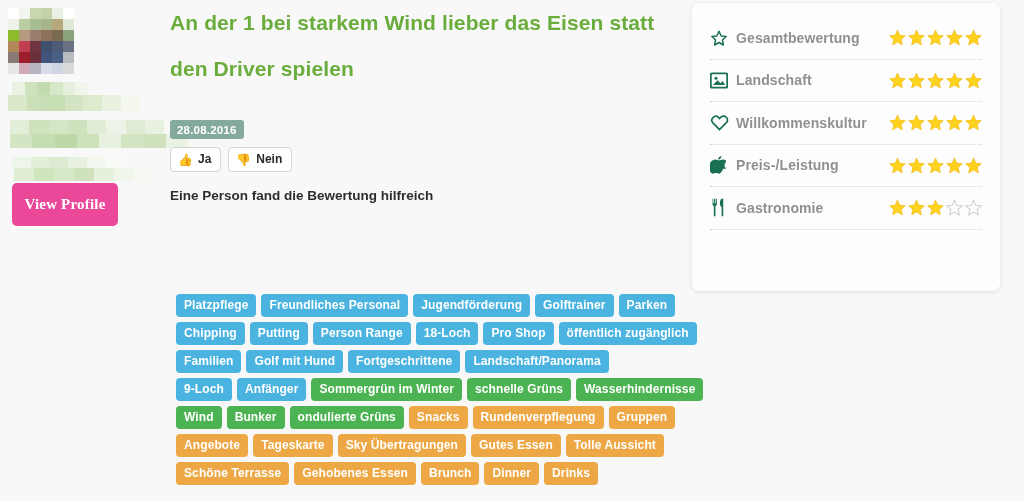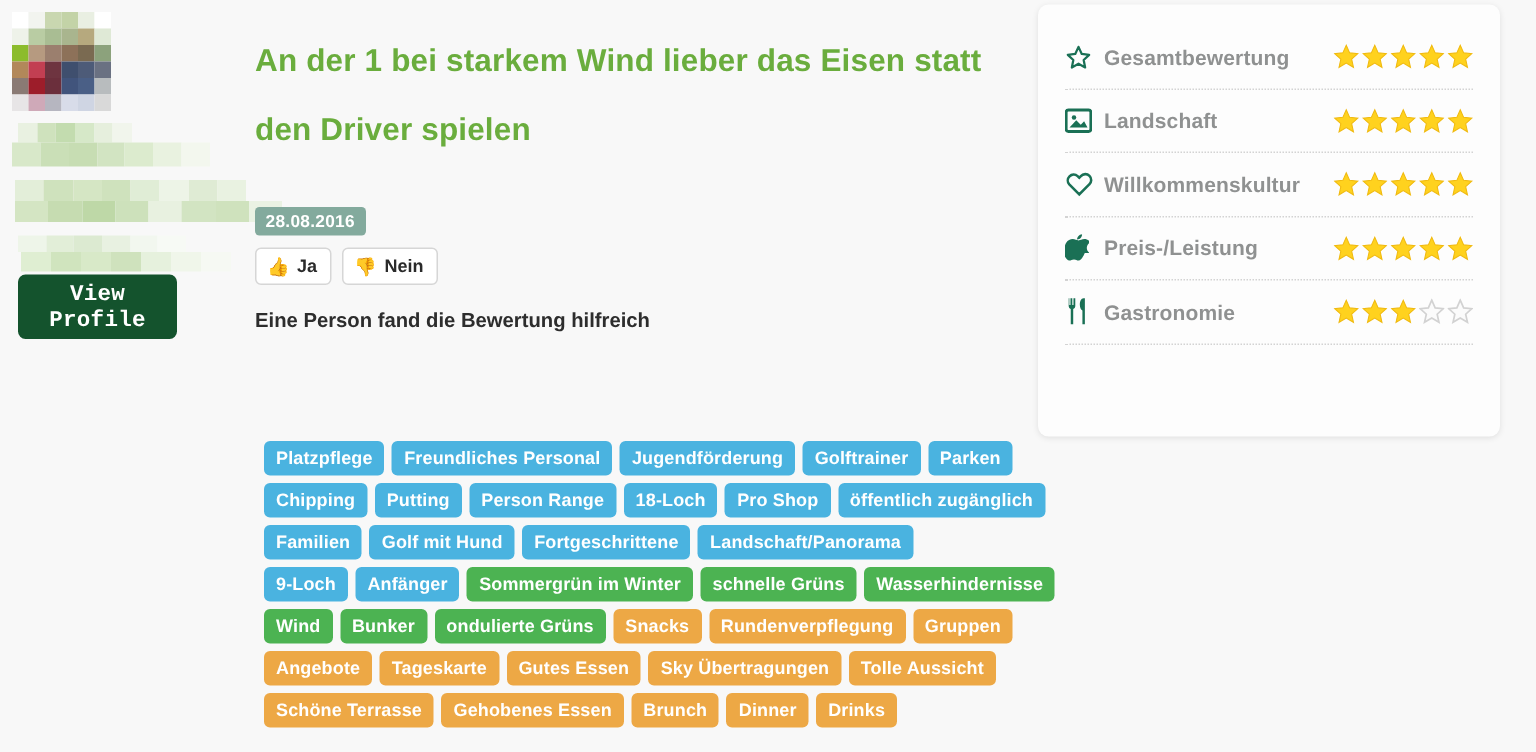--- a/index.html
+++ b/index.html
@@ -16,31 +16,31 @@
   .avatar-mosaic { position: absolute; left: 8px; top: 8px; width: 66px; height: 66px;
                    display: grid; grid-template-columns: repeat(6, 1fr); grid-template-rows: repeat(6, 1fr); }
   .avatar-mosaic span { display: block; width: 100%; height: 100%; }
 
   .blurline { position: absolute; display: grid; grid-auto-flow: column; }
   .blurline span { display: block; height: 100%; }
 
   .view-profile-btn {
     position: absolute; left: 12px; top: 183px;
     width: 106px; height: 43px;
-    background: #14532d; border: none; border-radius: 5px;
+    background: #ec4899; border: none; border-radius: 5px;
     color: #ffffff; font-size: 15px; font-weight: bold;
-    font-family: Liberation Mono, monospace;
+    font-family: Liberation Serif, serif;
     letter-spacing: .2px; cursor: pointer;
   }
 
   
   .review-col { position: absolute; left: 170px; top: 0; width: 530px; }
   .review-title {
     color: #6aad3d; font-size: 21px; font-weight: bold; line-height: 46px;
-    padding-top: 18px; width: 500px; letter-spacing: .1px;
+    width: 500px; letter-spacing: .1px;
   }
   .date-badge {
     display: inline-block; margin-top: 28px;
     background: #83aa9d; color: #ffffff;
     font-size: 11.5px; font-weight: bold;
     padding: 4px 7px 3px; border-radius: 3px; letter-spacing: .2px;
   }
   .helpful-q { margin-top: 12px; font-size: 13.5px; font-weight: bold; color: #2d2d2d; }
   .vote-row { margin-top: 8px; display: flex; gap: 7px; }
   .vote-btn {
@@ -232,22 +232,22 @@
         <span class="tag green">Wind</span>
         <span class="tag green">Bunker</span>
         <span class="tag green">ondulierte Grüns</span>
         <span class="tag orange">Snacks</span>
         <span class="tag orange">Rundenverpflegung</span>
         <span class="tag orange">Gruppen</span>
       </div>
       <div class="tag-row">
         <span class="tag orange">Angebote</span>
         <span class="tag orange">Tageskarte</span>
+        <span class="tag orange">Sky Übertragungen</span>
         <span class="tag orange">Gutes Essen</span>
-        <span class="tag orange">Sky Übertragungen</span>
         <span class="tag orange">Tolle Aussicht</span>
       </div>
       <div class="tag-row">
         <span class="tag orange">Schöne Terrasse</span>
         <span class="tag orange">Gehobenes Essen</span>
         <span class="tag orange">Brunch</span>
         <span class="tag orange">Dinner</span>
         <span class="tag orange">Drinks</span>
       </div>
     </div>

